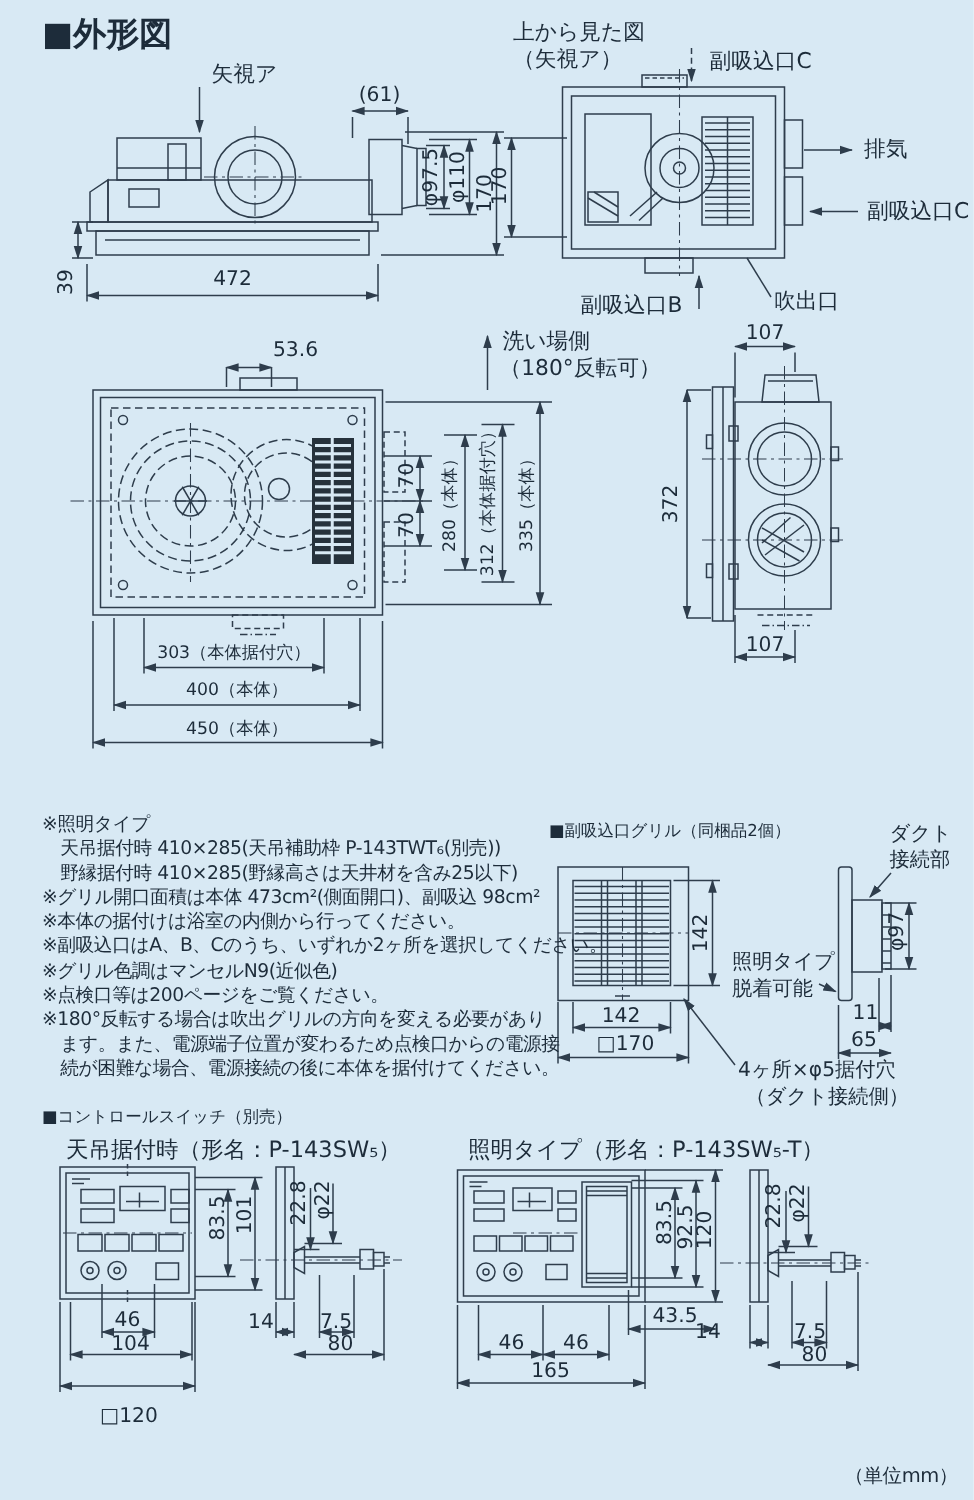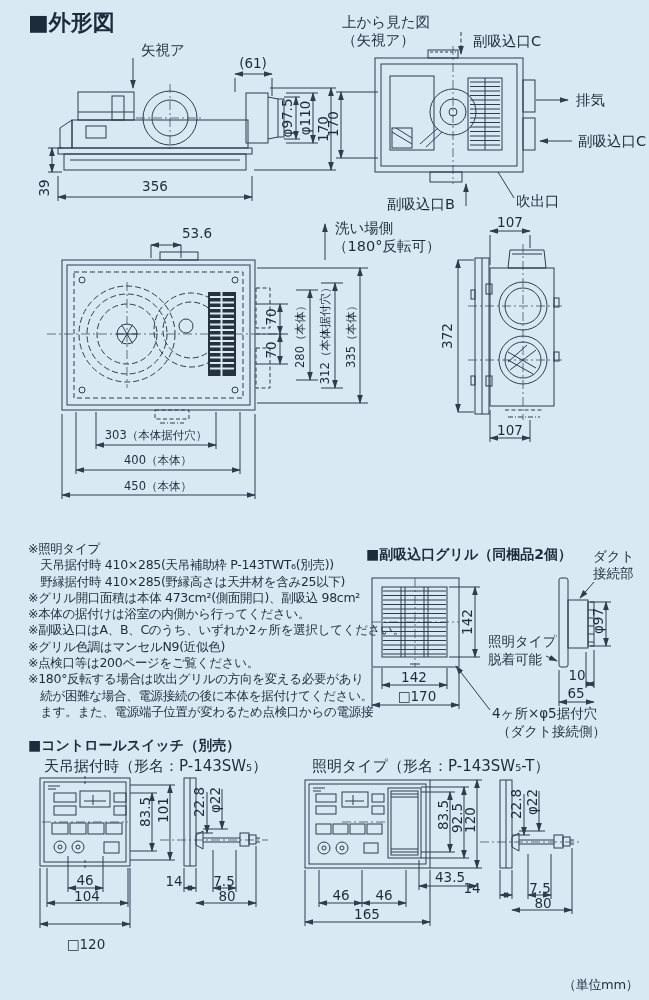--- a/index.html
+++ b/index.html
@@ -5,21 +5,21 @@
   html,body{margin:0;padding:0}
   #canvas{position:relative;width:649px;height:1000px;background:#d8e9f4;
           font-family:"DejaVu Sans",sans-serif;color:#1d2c3a;overflow:hidden}
   #linework{position:absolute;left:0;top:0}
   .lbl{position:absolute;font-size:14.5px;white-space:nowrap;line-height:1.15}
   .lbl-sm{position:absolute;font-size:13.5px;white-space:nowrap;line-height:1.15}
   .dim{position:absolute;font-size:13.5px;white-space:nowrap;transform:translate(-50%,-50%)}
   .vdim{position:absolute;font-size:13.5px;white-space:nowrap;transform:translate(-50%,-50%) rotate(-90deg)}
   .jp{font-size:11.5px}
   .ttl{position:absolute;font-size:22px;font-weight:bold;white-space:nowrap}
-  .sec{position:absolute;font-size:14px;font-weight:bold;white-space:nowrap}
+  .sec{position:absolute;font-size:11px;font-weight:normal;white-space:nowrap}
   .sub{position:absolute;font-size:15px;white-space:nowrap}
   .notes{position:absolute;font-size:12.5px;line-height:16.3px;letter-spacing:-0.3px;white-space:nowrap}
   .notes div{white-space:nowrap}
   .footer{position:absolute;font-size:13px;line-height:18px;letter-spacing:-0.3px;white-space:nowrap}
 </style>
 </head>
 <body>
 
 <div id="canvas">
 
@@ -435,21 +435,21 @@
   </g>
 </svg>
 
 <span class="ttl" style="left:28px;top:8px">■外形図</span>
 
 <span class="lbl" style="left:141px;top:42px">矢視ア</span>
 <span class="dim" style="left:253px;top:63px">(61)</span>
 <span class="vdim" style="left:287px;top:118px">φ97.5</span>
 <span class="vdim" style="left:305px;top:118px">φ110</span>
 <span class="vdim" style="left:323px;top:129px">170</span>
-<span class="dim" style="left:155px;top:186px">356</span>
+<span class="dim" style="left:155px;top:186px">472</span>
 <span class="vdim" style="left:44px;top:188px">39</span>
 
 <span class="lbl" style="left:342px;top:14px">上から見た図</span>
 <span class="lbl" style="left:342px;top:32px">（矢視ア）</span>
 <span class="lbl" style="left:473px;top:33px">副吸込口C</span>
 <span class="lbl" style="left:576px;top:92px">排気</span>
 <span class="lbl" style="left:578px;top:133px">副吸込口C</span>
 <span class="lbl" style="left:387px;top:196px">副吸込口B</span>
 <span class="lbl" style="left:516px;top:193px">吹出口</span>
 <span class="vdim" style="left:333px;top:124px">170</span>
@@ -473,34 +473,34 @@
 <div class="notes" style="left:28px;top:541px">
   <div>※照明タイプ</div>
   <div>　天吊据付時 410×285(天吊補助枠 P-143TWT₆(別売))</div>
   <div>　野縁据付時 410×285(野縁高さは天井材を含み25以下)</div>
   <div>※グリル開口面積は本体 473cm²(側面開口)、副吸込 98cm²</div>
   <div>※本体の据付けは浴室の内側から行ってください。</div>
   <div>※副吸込口はA、B、Cのうち、いずれか2ヶ所を選択してください。</div>
   <div>※グリル色調はマンセルN9(近似色)</div>
   <div>※点検口等は200ページをご覧ください。</div>
   <div>※180°反転する場合は吹出グリルの方向を変える必要があり</div>
+  <div>　ます。また、電源端子位置が変わるため点検口からの電源接</div>
   <div>　続が困難な場合、電源接続の後に本体を据付けてください。</div>
-  <div>　ます。また、電源端子位置が変わるため点検口からの電源接</div>
 </div>
 
 <span class="sec" style="left:366px;top:546px">■副吸込口グリル（同梱品2個）</span>
 <span class="lbl-sm" style="left:593px;top:549px">ダクト</span>
 <span class="lbl-sm" style="left:593px;top:566px">接続部</span>
 <span class="vdim" style="left:467px;top:622px">142</span>
 <span class="dim" style="left:414px;top:677px">142</span>
 <span class="dim" style="left:417px;top:696px">□170</span>
 <span class="vdim" style="left:598px;top:621px">φ97</span>
 <span class="lbl-sm" style="left:488px;top:634px">照明タイプ</span>
 <span class="lbl-sm" style="left:488px;top:652px">脱着可能</span>
-<span class="dim" style="left:577px;top:675px">10</span>
+<span class="dim" style="left:577px;top:675px">11</span>
 <span class="dim" style="left:576px;top:693px">65</span>
 <span class="lbl-sm" style="left:492px;top:706px">4ヶ所×φ5据付穴</span>
 <span class="lbl-sm" style="left:497px;top:724px">（ダクト接続側）</span>
 
 <span class="sec" style="left:28px;top:737px">■コントロールスイッチ（別売）</span>
 <span class="sub" style="left:44px;top:757px">天吊据付時（形名：P-143SW₅）</span>
 <span class="sub" style="left:312px;top:757px">照明タイプ（形名：P-143SW₅-T）</span>
 
 <span class="vdim" style="left:145px;top:812px">83.5</span>
 <span class="vdim" style="left:163px;top:810px">101</span>

